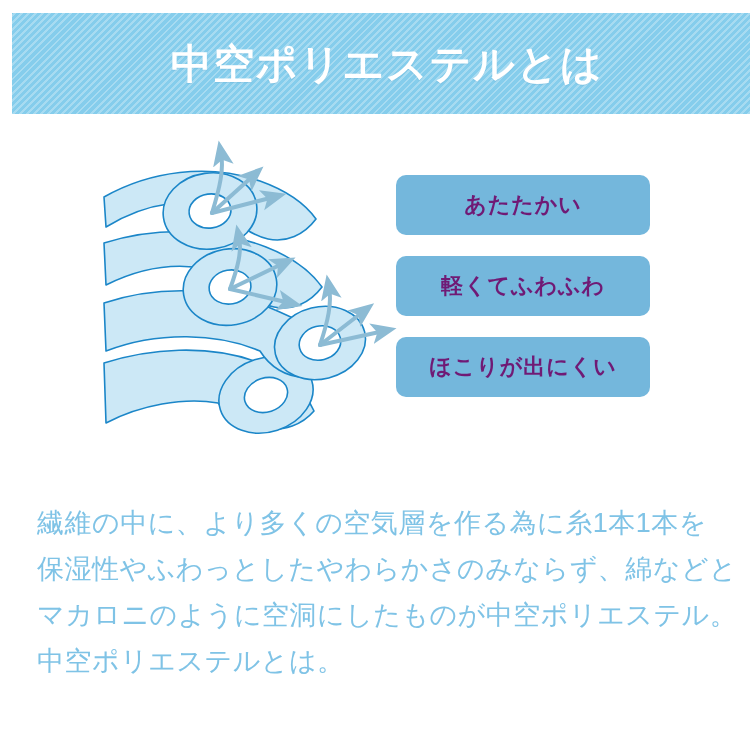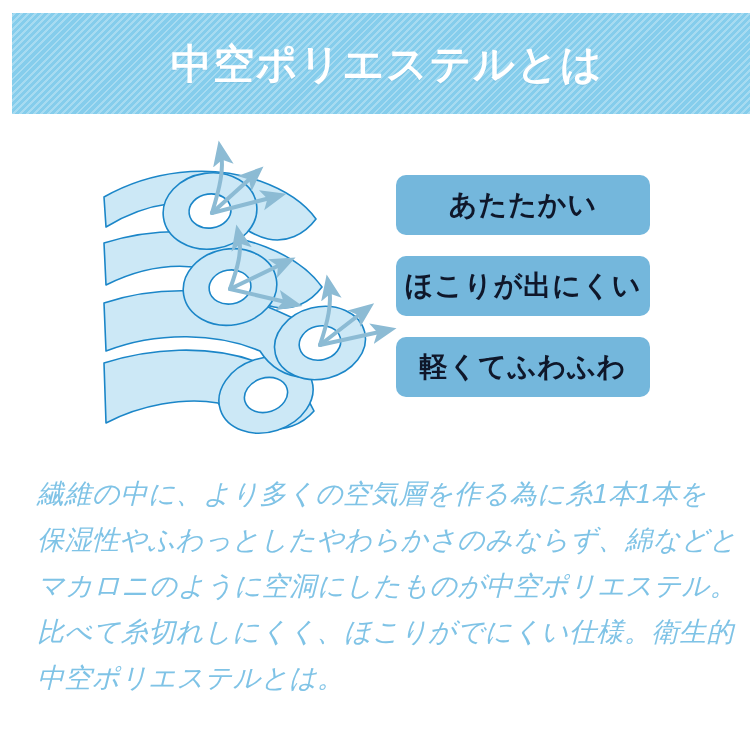--- a/index.html
+++ b/index.html
@@ -79,35 +79,34 @@
     border-radius: 10px;
     background: #74B7DC;
     display: flex;
     align-items: center;
     justify-content: center;
     margin-bottom: 21px;
     box-sizing: border-box;
   }
   .badge:last-child { margin-bottom: 0; }
   .badge-label {
-    color: #0f172a;
-    font-size: 28px;
+    color: #701a75;
+    font-size: 22px;
     font-weight: 700;
     letter-spacing: 1px;
     line-height: 1;
     white-space: nowrap;
   }
 
   
   .body-copy {
     position: absolute;
     left: 37px;
-    top: 471px;
+    top: 500px;
     width: 690px;
-    font-style: italic;
   }
   .body-line {
     color: #7FC3E6;
     font-size: 27px;
     font-weight: 400;
     line-height: 46px;
     letter-spacing: 0.5px;
     white-space: nowrap;
   }
 </style>
@@ -181,28 +180,27 @@
         <path d="M142,154 L202,168" marker-end="url(#ah)"></path>
       </g>
     </svg>
   </div>
 
   <div class="badges">
     <div class="badge">
       <span class="badge-label">あたたかい</span>
     </div>
     <div class="badge">
-      <span class="badge-label">ほこりが出にくい</span>
+      <span class="badge-label">軽くてふわふわ</span>
     </div>
     <div class="badge">
-      <span class="badge-label">軽くてふわふわ</span>
+      <span class="badge-label">ほこりが出にくい</span>
     </div>
   </div>
 
   <div class="body-copy">
     <div class="body-line">繊維の中に、より多くの空気層を作る為に糸1本1本を</div>
     <div class="body-line">保湿性やふわっとしたやわらかさのみならず、綿などと</div>
     <div class="body-line">マカロニのように空洞にしたものが中空ポリエステル。</div>
-    <div class="body-line">比べて糸切れしにくく、ほこりがでにくい仕様。衛生的</div>
     <div class="body-line">中空ポリエステルとは。</div>
   </div>
 
 </div>
 
 </body></html>

